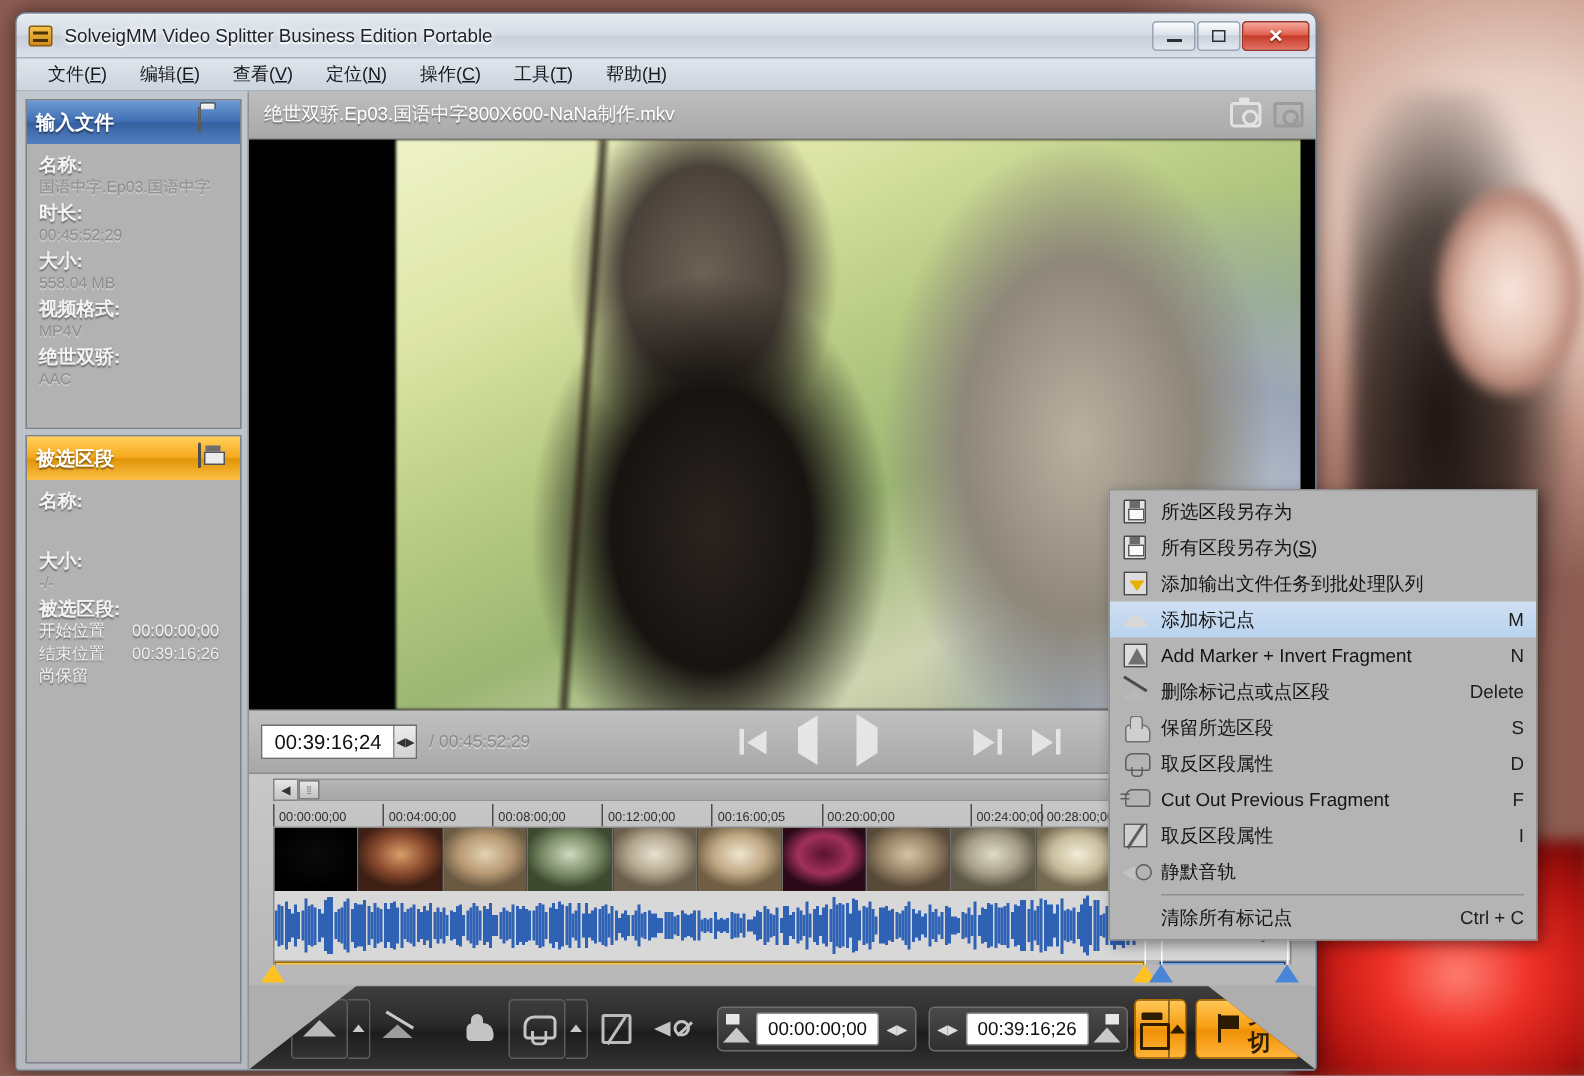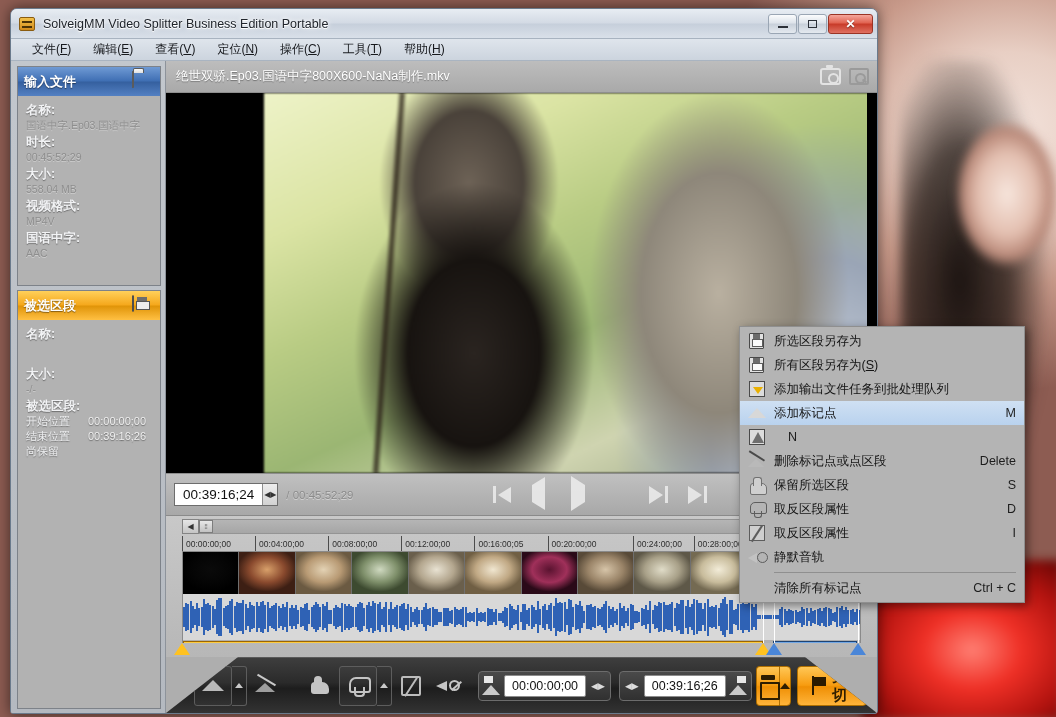--- a/index.html
+++ b/index.html
@@ -610,21 +610,21 @@
           </div>
           <div class="panel-body">
             <div class="field-label">名称:</div>
             <div class="field-value">国语中字.Ep03.国语中字</div>
             <div class="field-label">时长:</div>
             <div class="field-value">00:45:52;29</div>
             <div class="field-label">大小:</div>
             <div class="field-value">558.04 MB</div>
             <div class="field-label">视频格式:</div>
             <div class="field-value">MP4V</div>
-            <div class="field-label">国语中字:</div>
+            <div class="field-label">绝世双骄:</div>
             <div class="field-value">AAC</div>
           </div>
         </div>
 
         <div class="panel" style="flex:1;">
           <div class="panel-head orange">
             <span>被选区段</span>
             <span class="hicon"><span class="save-icon"></span></span>
           </div>
           <div class="panel-body">
@@ -699,21 +699,21 @@
               <div class="sthumb"></div>
             </div>
           </div>
           <div id="ruler">
               <div class="tick" style="left: 0px;">00:00:00;00</div>
               <div class="tick" style="left: 73.1183px;">00:04:00;00</div>
               <div class="tick" style="left: 146.237px;">00:08:00;00</div>
               <div class="tick" style="left: 219.355px;">00:12:00;00</div>
               <div class="tick" style="left: 292.473px;">00:16:00;05</div>
               <div class="tick" style="left: 365.591px;">00:20:00;00</div>
-              <div class="tick" style="left: 451px;">00:24:00;00</div>
+              <div class="tick" style="left: 465px;">00:24:00;00</div>
               <div class="tick" style="left: 511.828px;">00:28:00;00</div>
               <div class="tick" style="left: 584.946px;">00:32:00;00</div>
               <div class="tick" style="left: 658.065px;">00:36:00;00</div>
             </div>
           <div id="track-wrap">
             <div id="thumbstrip">
                 <div class="thumb" style="background: radial-gradient(30px 22px at 50% 42%, rgb(10, 10, 10) 0%, rgb(5, 5, 5) 58%, rgb(0, 0, 0) 100%);"></div>
                 <div class="thumb" style="background: radial-gradient(30px 22px at 50% 42%, rgb(216, 160, 106) 0%, rgb(138, 74, 46) 58%, rgb(61, 31, 20) 100%);"></div>
                 <div class="thumb" style="background: radial-gradient(30px 22px at 50% 42%, rgb(227, 210, 180) 0%, rgb(184, 154, 116) 58%, rgb(107, 90, 66) 100%);"></div>
                 <div class="thumb" style="background: radial-gradient(30px 22px at 50% 42%, rgb(207, 217, 192) 0%, rgb(126, 143, 106) 58%, rgb(61, 74, 48) 100%);"></div>
@@ -1135,20 +1135,21 @@
         <span class="ctx-ico">
           <span class="ic-addmark"></span>
         </span>
         <span class="ctx-label">添加标记点</span>
         <span class="ctx-key">M</span>
       </div>
       <div class="ctx-item">
         <span class="ctx-ico">
           <span class="ic-invfrag"></span>
         </span>
+        <span class="ctx-label">Add Marker + Invert Fragment</span>
         <span class="ctx-key">N</span>
       </div>
       <div class="ctx-item">
         <span class="ctx-ico">
           <span class="ic-delmark"></span>
         </span>
         <span class="ctx-label">删除标记点或点区段</span>
         <span class="ctx-key">Delete</span>
       </div>
       <div class="ctx-item">
@@ -1160,20 +1161,27 @@
       </div>
       <div class="ctx-item">
         <span class="ctx-ico">
           <span class="ic-cut"></span>
         </span>
         <span class="ctx-label">取反区段属性</span>
         <span class="ctx-key">D</span>
       </div>
       <div class="ctx-item">
         <span class="ctx-ico">
+          <span class="ic-cutprev"></span>
+        </span>
+        <span class="ctx-label">Cut Out Previous Fragment</span>
+        <span class="ctx-key">F</span>
+      </div>
+      <div class="ctx-item">
+        <span class="ctx-ico">
           <span class="ic-invattr"></span>
         </span>
         <span class="ctx-label">取反区段属性</span>
         <span class="ctx-key">I</span>
       </div>
       <div class="ctx-item">
         <span class="ctx-ico">
           <span class="ic-silence"></span>
         </span>
         <span class="ctx-label">静默音轨</span>

